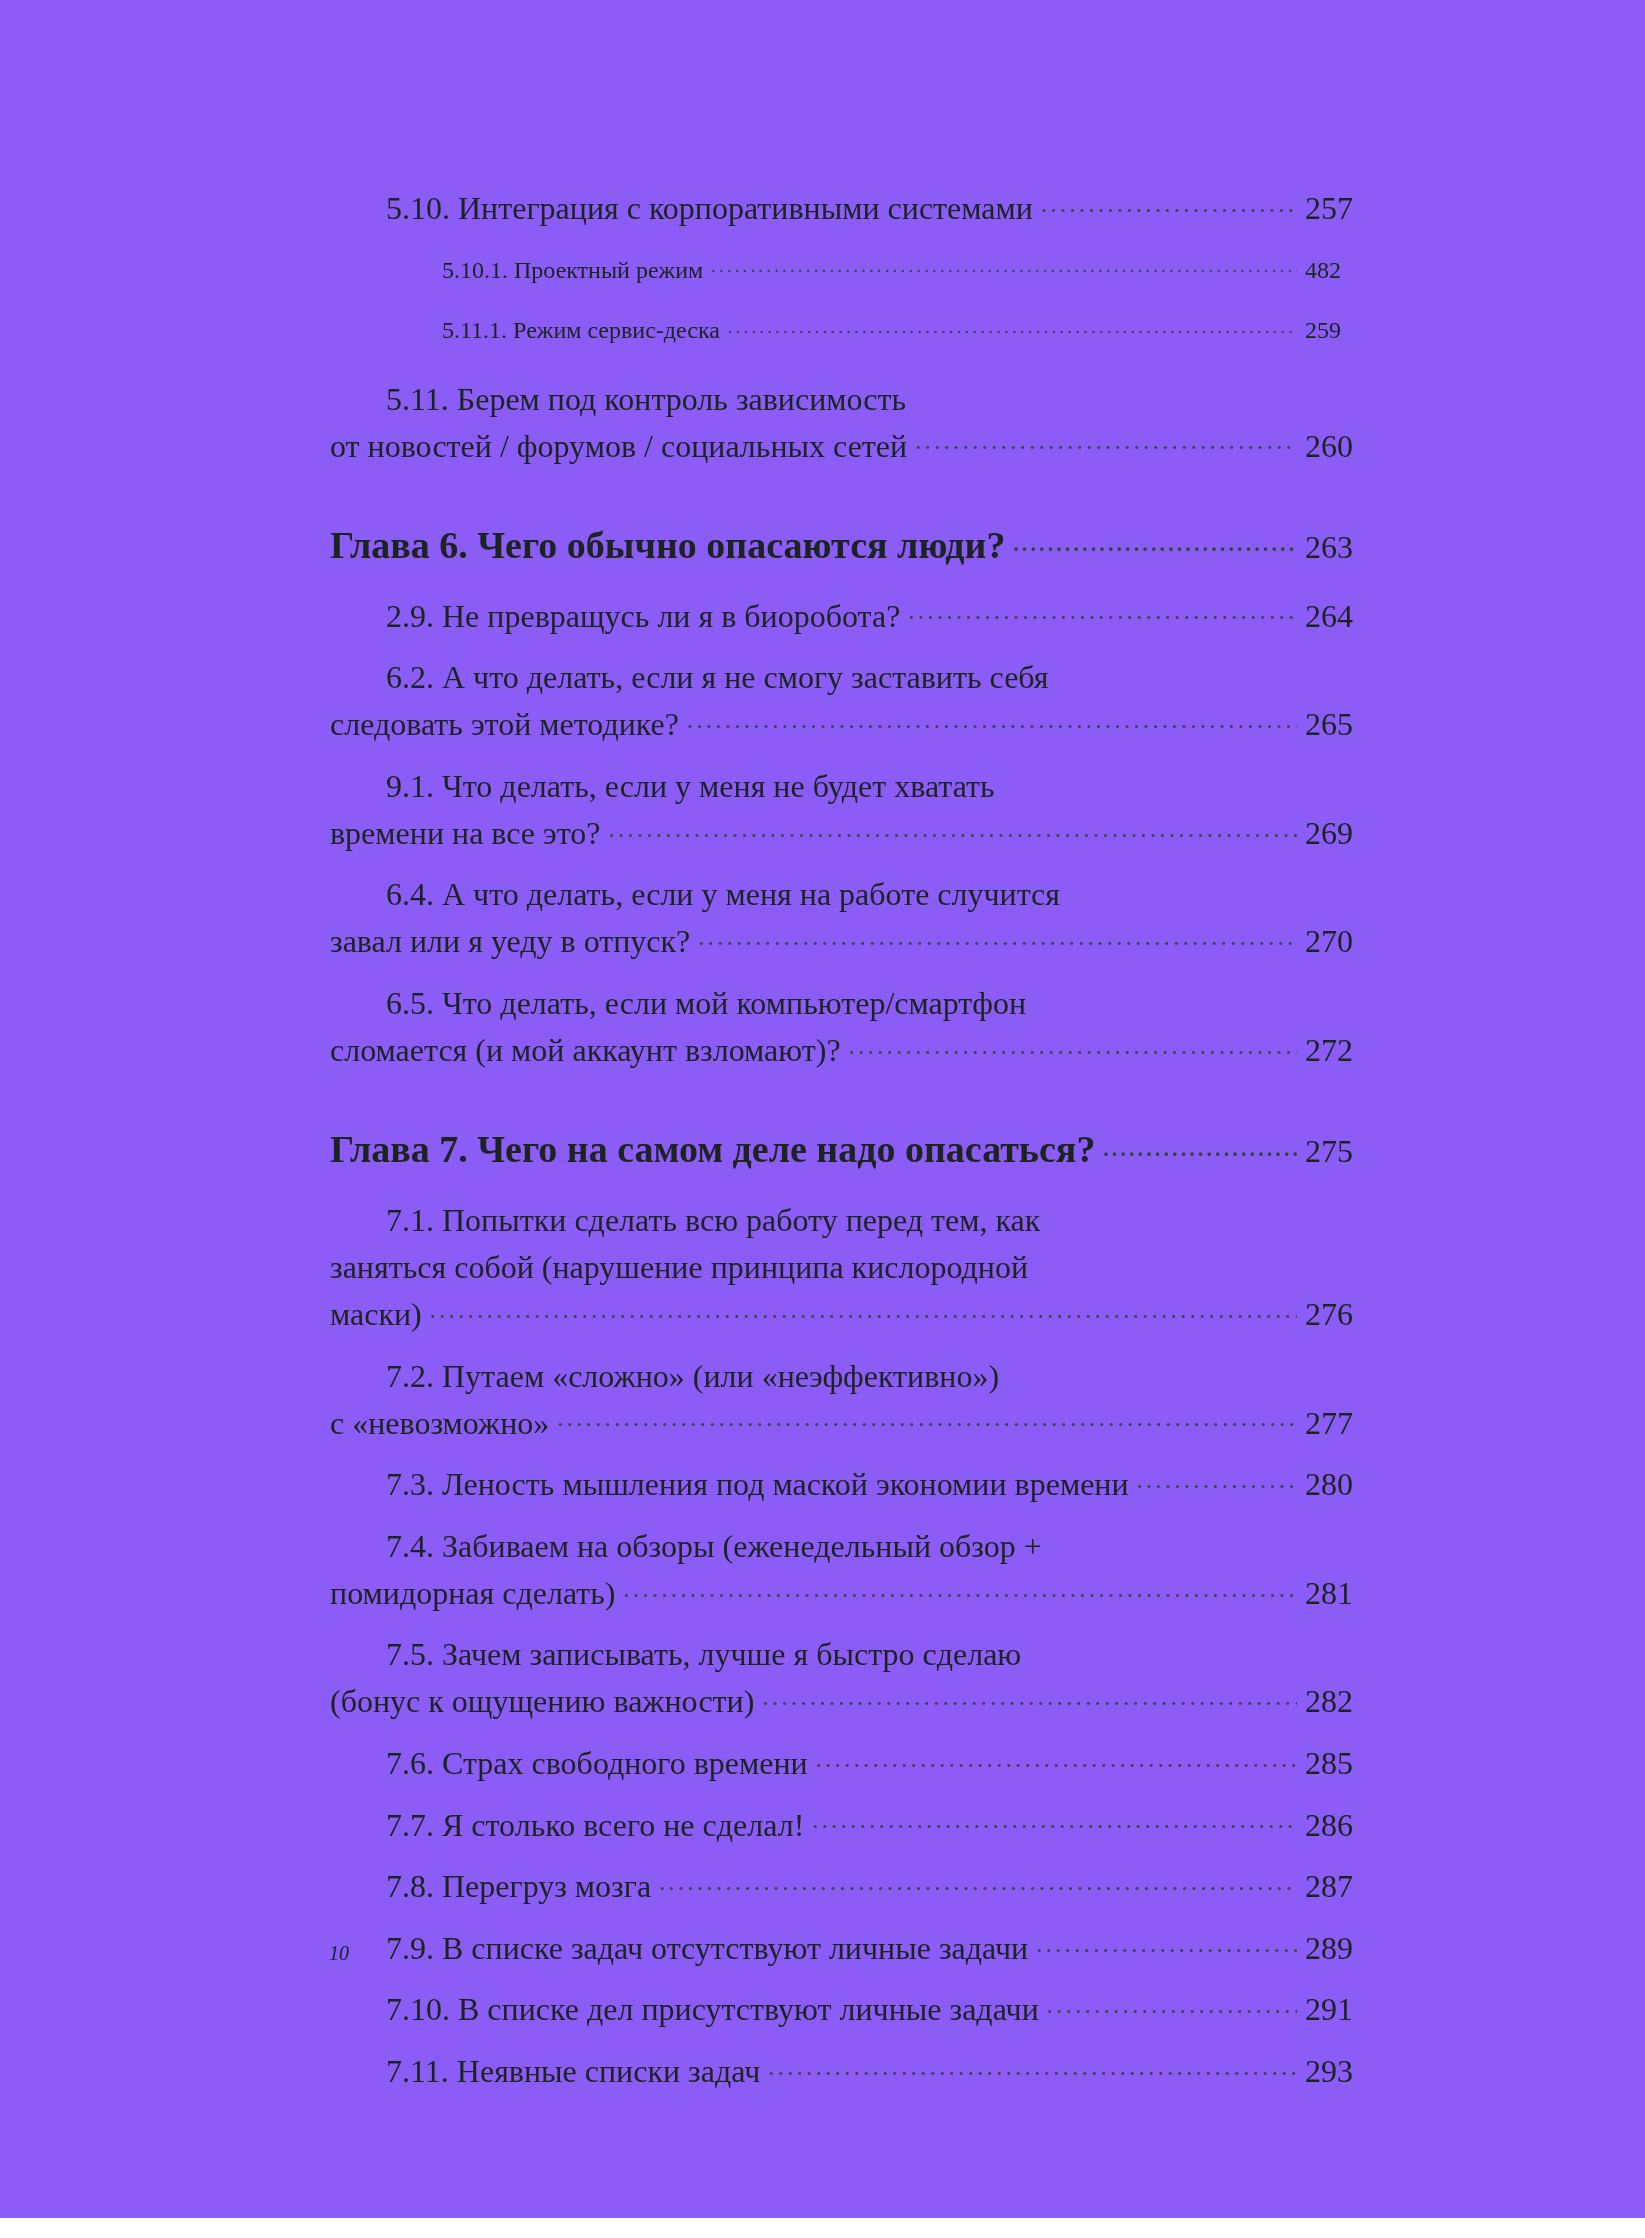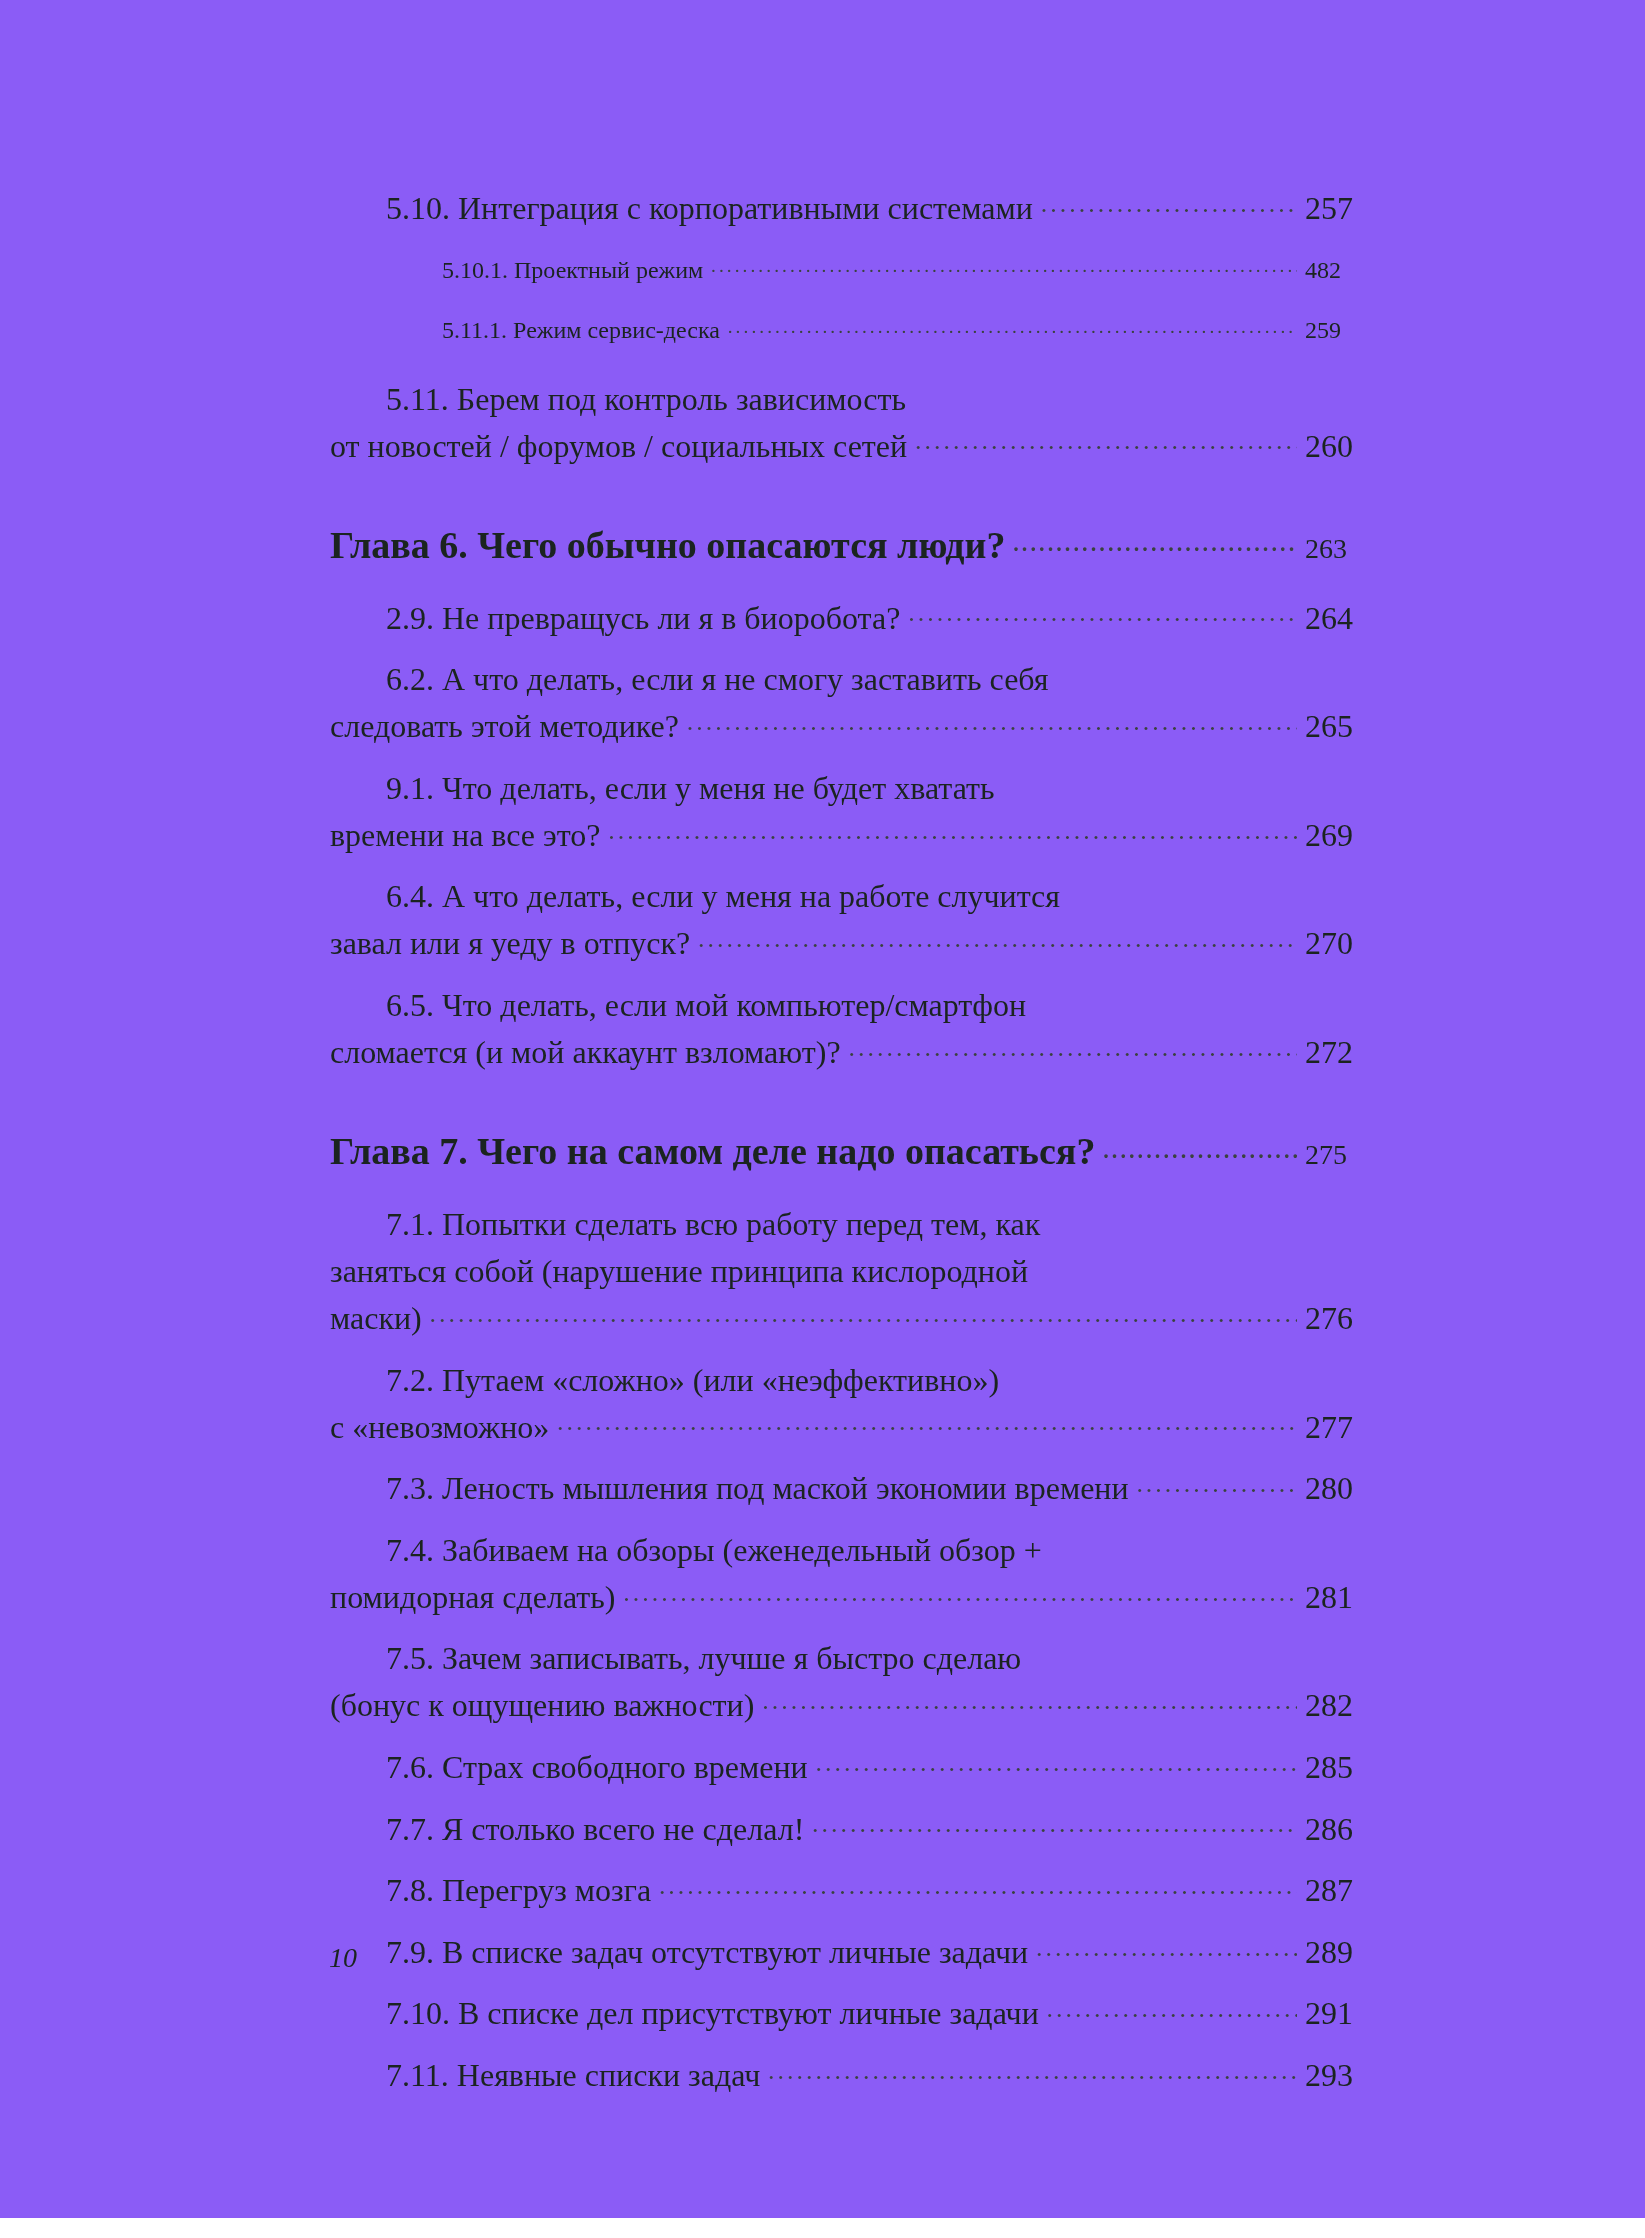--- a/index.html
+++ b/index.html
@@ -94,37 +94,37 @@
   .lvl-chapter {
     font-size: 38px;
     line-height: 54px;
     font-weight: 700;
     margin-top: 32px;
     margin-bottom: 19px;
   }
   .lvl-chapter .first-indent { padding-left: 0; }
   .lvl-chapter .pg {
     font-weight: 400;
-    font-size: 28px;
+    font-size: 32px;
   }
   .lvl-chapter .leader::after {
     font-size: 0.58em;
     letter-spacing: 3.1px;
     color: #3a423e;
   }
 
   
   .gap-after-sub { margin-bottom: 22.4px; }
   .gap-chapter-lead { margin-top: 48px; }
 
   .page-number {
     position: absolute;
     left: 329px;
     top: 1942px;
-    font-size: 28px;
+    font-size: 20px;
     font-style: italic;
     color: #1b2420;
     font-family: "Liberation Serif", "DejaVu Serif", serif;
   }
 </style>
 </head>
 <body>
 
 <div class="page">
 

